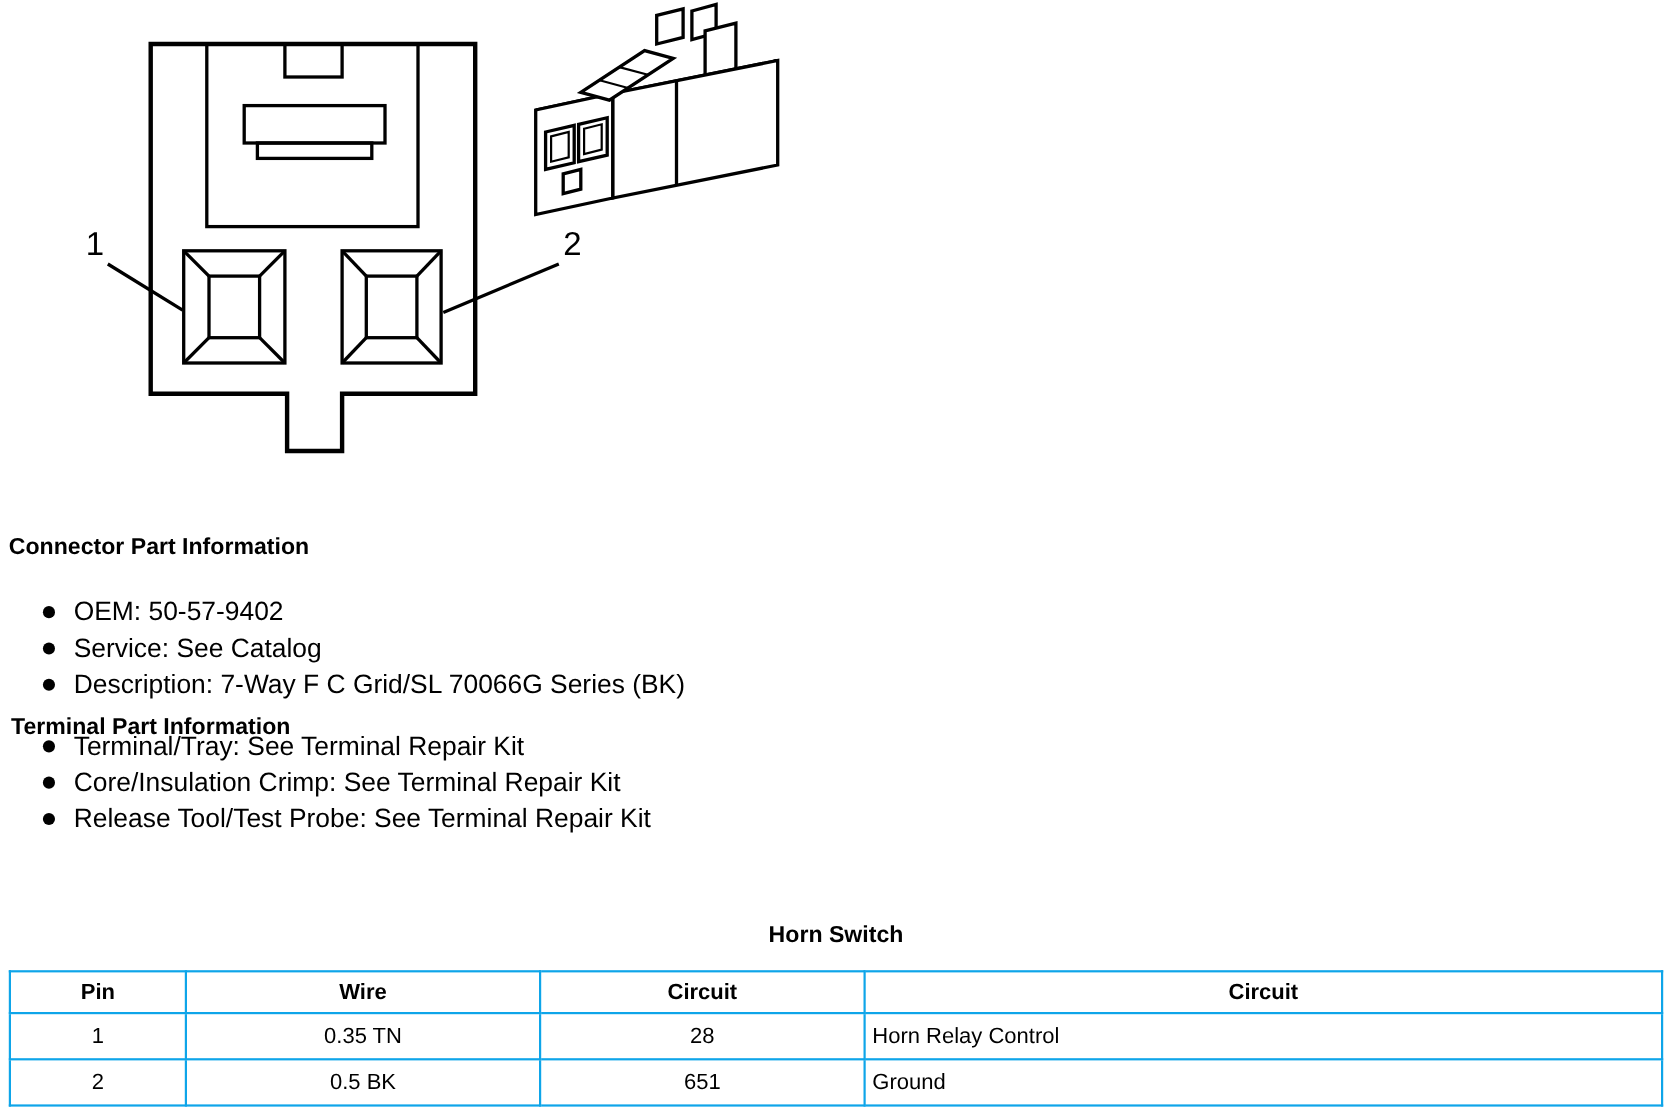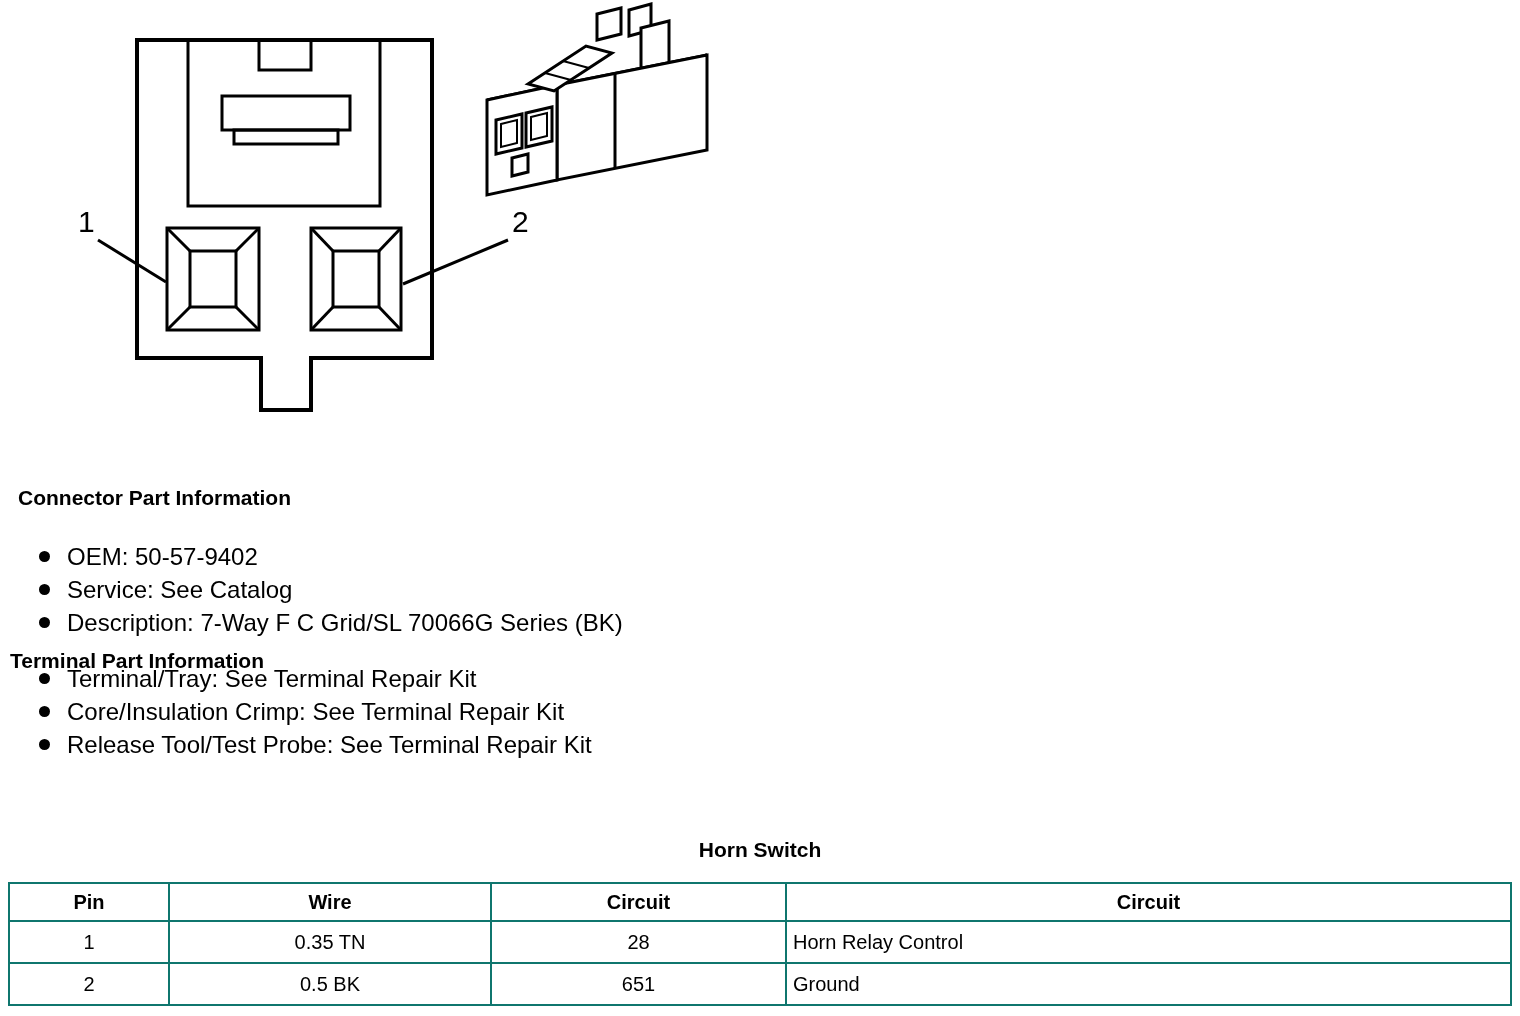--- a/index.html
+++ b/index.html
@@ -11,21 +11,21 @@
     font-family: "Liberation Sans", sans-serif;
   }
   .abs { position: absolute; }
   .sec-heading { font-size: 21px; font-weight: bold; margin: 0; line-height: 24px; }
   .bullets { position: absolute; }
   .bullet-row { display: flex; align-items: center; height: 33px; }
   .dot { width: 11px; height: 11px; border-radius: 50%; background: #000; margin: 0 17px 0 9px; flex: 0 0 auto; }
   .bullet-text { font-size: 24px; white-space: nowrap; }
   .tbl-title { position: absolute; left: 0; width: 1520px; text-align: center; font-size: 21px; font-weight: bold; }
   table.pin { position: absolute; left: 8px; top: 882px; width: 1504px; border-collapse: collapse; table-layout: fixed; font-size: 20px; }
-  table.pin th, table.pin td { border: 2px solid #0f766e; padding: 0 6px; overflow: hidden; white-space: nowrap; }
+  table.pin th, table.pin td { border: 2px solid #0ea5e9; padding: 0 6px; overflow: hidden; white-space: nowrap; }
   table.pin th { font-weight: bold; text-align: center; height: 38px; }
   table.pin td { text-align: center; height: 42px; }
   table.pin td.fn { text-align: left; border-radius: 19px; }
   svg { position: absolute; left: 0; top: 0; }
   .ln { stroke: #000; fill: none; }
   .lnf { stroke: #000; fill: #fff; }
   .diag-label { font-family: "Liberation Sans", sans-serif; font-size: 30px; fill: #000; }
 </style>
 </head>
 <body>
@@ -85,21 +85,21 @@
       <polygon class="ln" stroke-width="2" points="501,124 517,120 517,143 501,147"></polygon>
     </g>
     <g>
       <polygon class="ln" stroke-width="3" points="526,113 552,107 552,141 526,147"></polygon>
       <polygon class="ln" stroke-width="2" points="531,117 547,113 547,136 531,140"></polygon>
     </g>
     <polygon class="ln" stroke-width="3" points="512,158 528,154 528,172 512,176"></polygon>
   </g>
 </svg>
 
-<h2 class="sec-heading abs" style="left:18px; top:486px;">Connector Part Information</h2>
+<h2 class="sec-heading abs" style="left:8px; top:486px;">Connector Part Information</h2>
 
 <div class="bullets" style="left:30px; top:540px;">
   <div class="bullet-row">
     <span class="dot"></span>
     <span class="bullet-text">OEM: 50-57-9402</span>
   </div>
   <div class="bullet-row">
     <span class="dot"></span>
     <span class="bullet-text">Service: See Catalog</span>
   </div>

